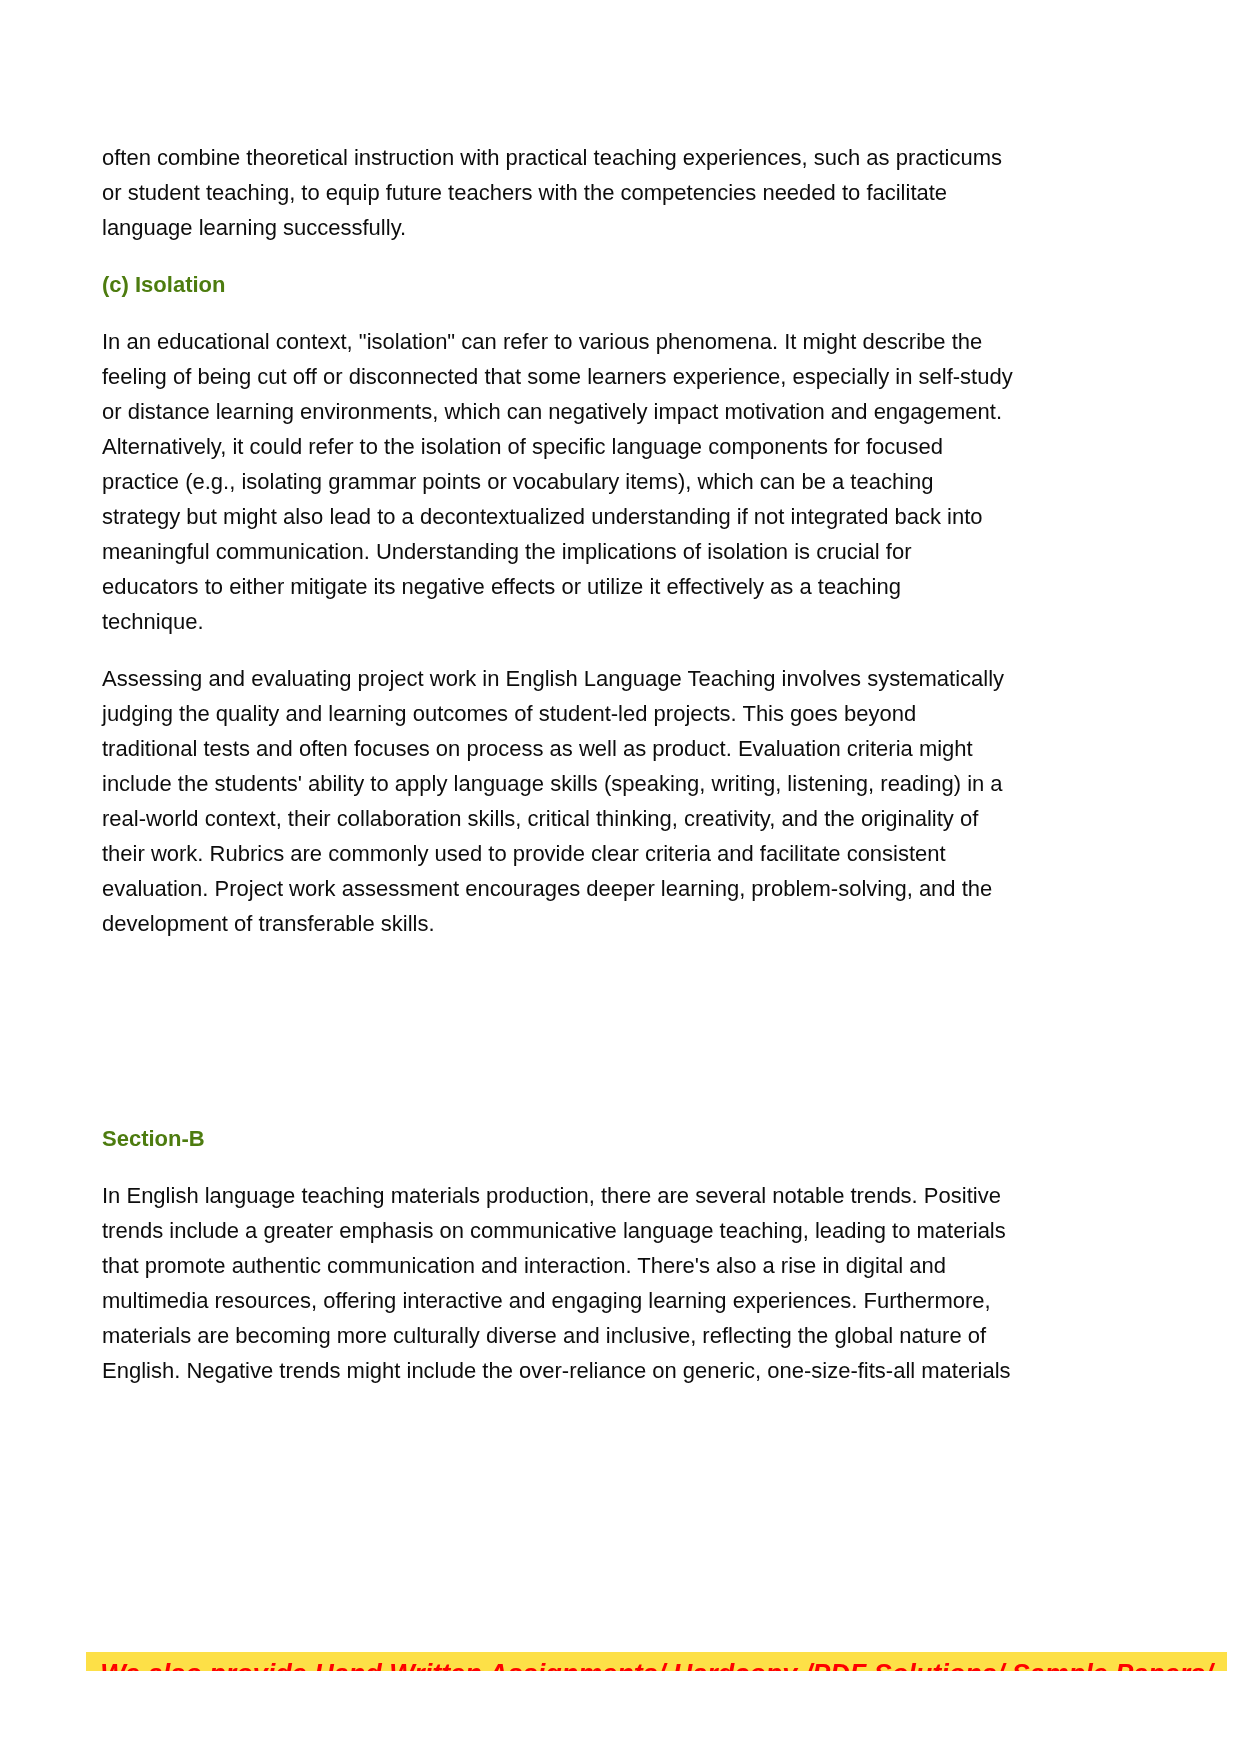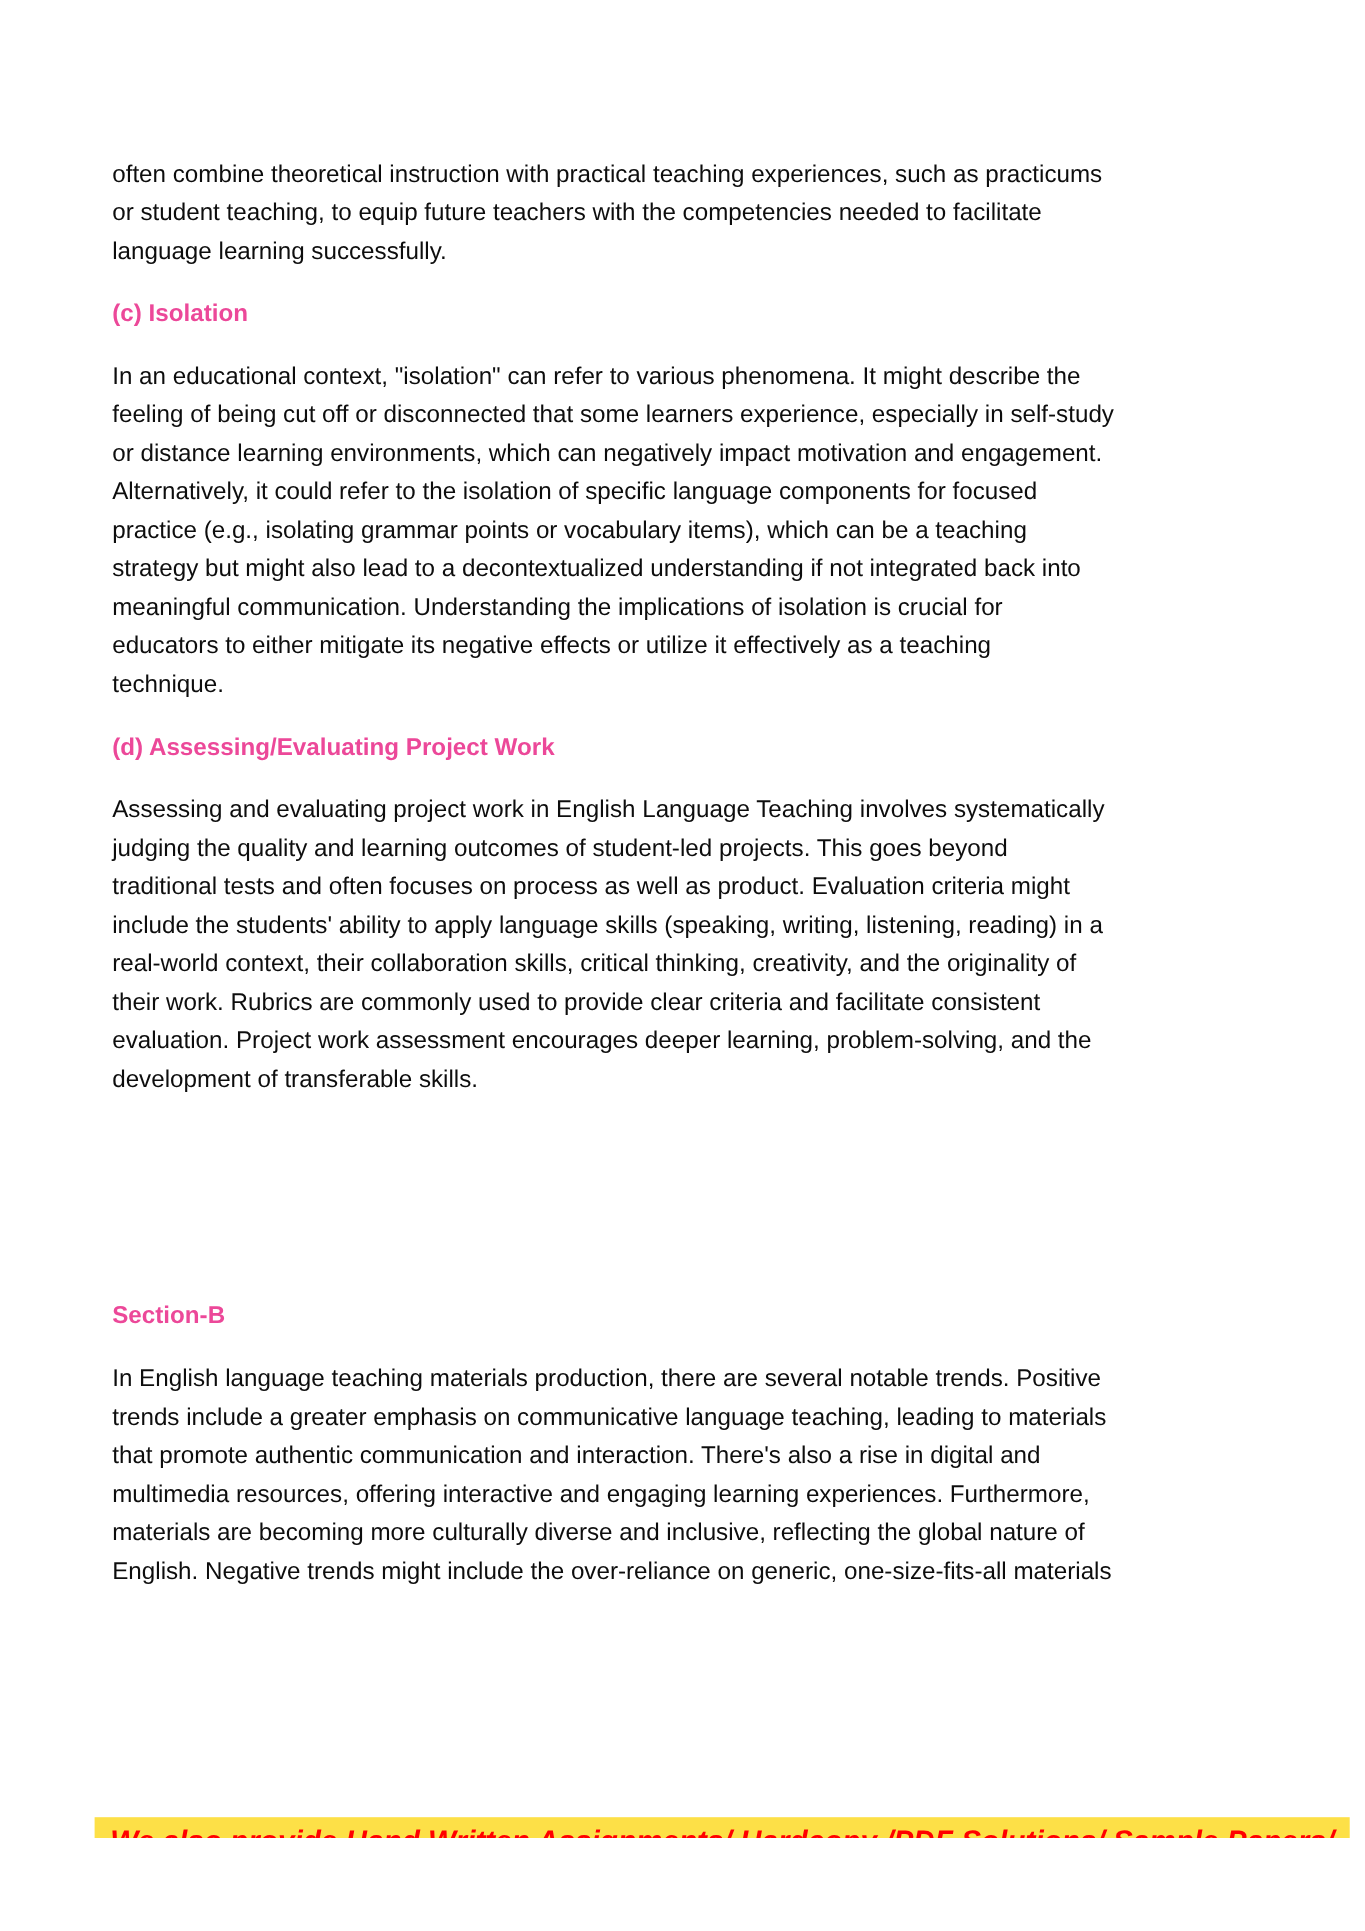--- a/index.html
+++ b/index.html
@@ -28,21 +28,21 @@
     line-height: 35px;
     font-weight: normal;
     color: #0d0d0d;
     white-space: pre-line;
     margin: 0 0 22px 0;
   }
   .heading {
     font-size: 22px;
     line-height: 35px;
     font-weight: bold;
-    color: #ec4899;
+    color: #4d7c0f;
     margin: 0 0 22px 0;
   }
   .section-b-heading {
     margin-top: 180px;
   }
   .marks {
     font-weight: normal;
   }
   .banner {
     position: absolute;
@@ -84,21 +84,20 @@
     <p class="para">In an educational context, "isolation" can refer to various phenomena. It might describe the
 feeling of being cut off or disconnected that some learners experience, especially in self-study
 or distance learning environments, which can negatively impact motivation and engagement.
 Alternatively, it could refer to the isolation of specific language components for focused
 practice (e.g., isolating grammar points or vocabulary items), which can be a teaching
 strategy but might also lead to a decontextualized understanding if not integrated back into
 meaningful communication. Understanding the implications of isolation is crucial for
 educators to either mitigate its negative effects or utilize it effectively as a teaching
 technique.</p>
 
-    <h2 class="heading">(d) Assessing/Evaluating Project Work</h2>
 
     <p class="para">Assessing and evaluating project work in English Language Teaching involves systematically
 judging the quality and learning outcomes of student-led projects. This goes beyond
 traditional tests and often focuses on process as well as product. Evaluation criteria might
 include the students' ability to apply language skills (speaking, writing, listening, reading) in a
 real-world context, their collaboration skills, critical thinking, creativity, and the originality of
 their work. Rubrics are commonly used to provide clear criteria and facilitate consistent
 evaluation. Project work assessment encourages deeper learning, problem-solving, and the
 development of transferable skills.</p>
 

